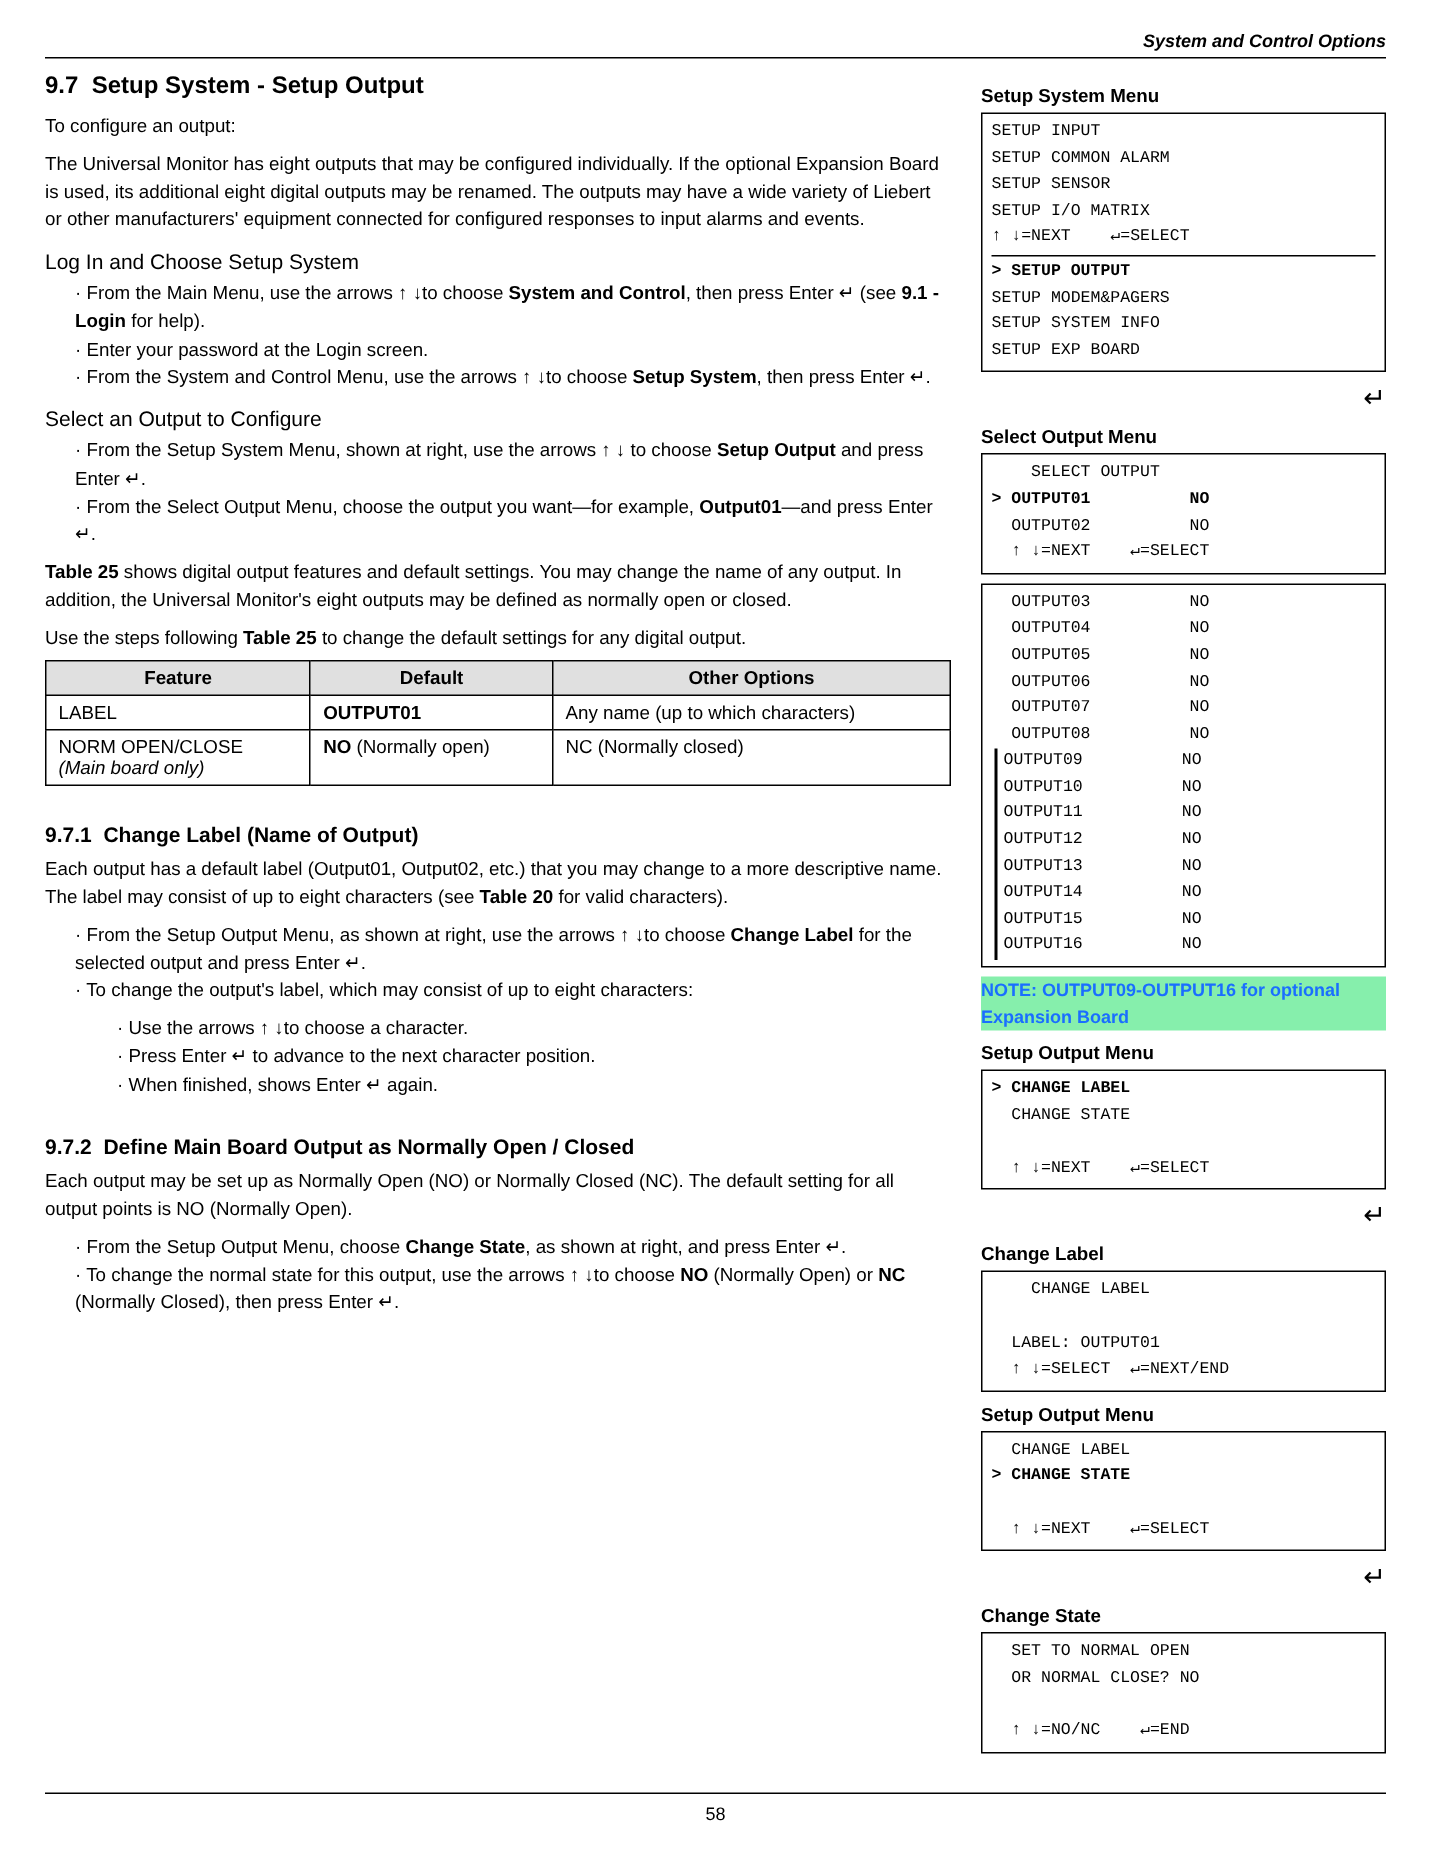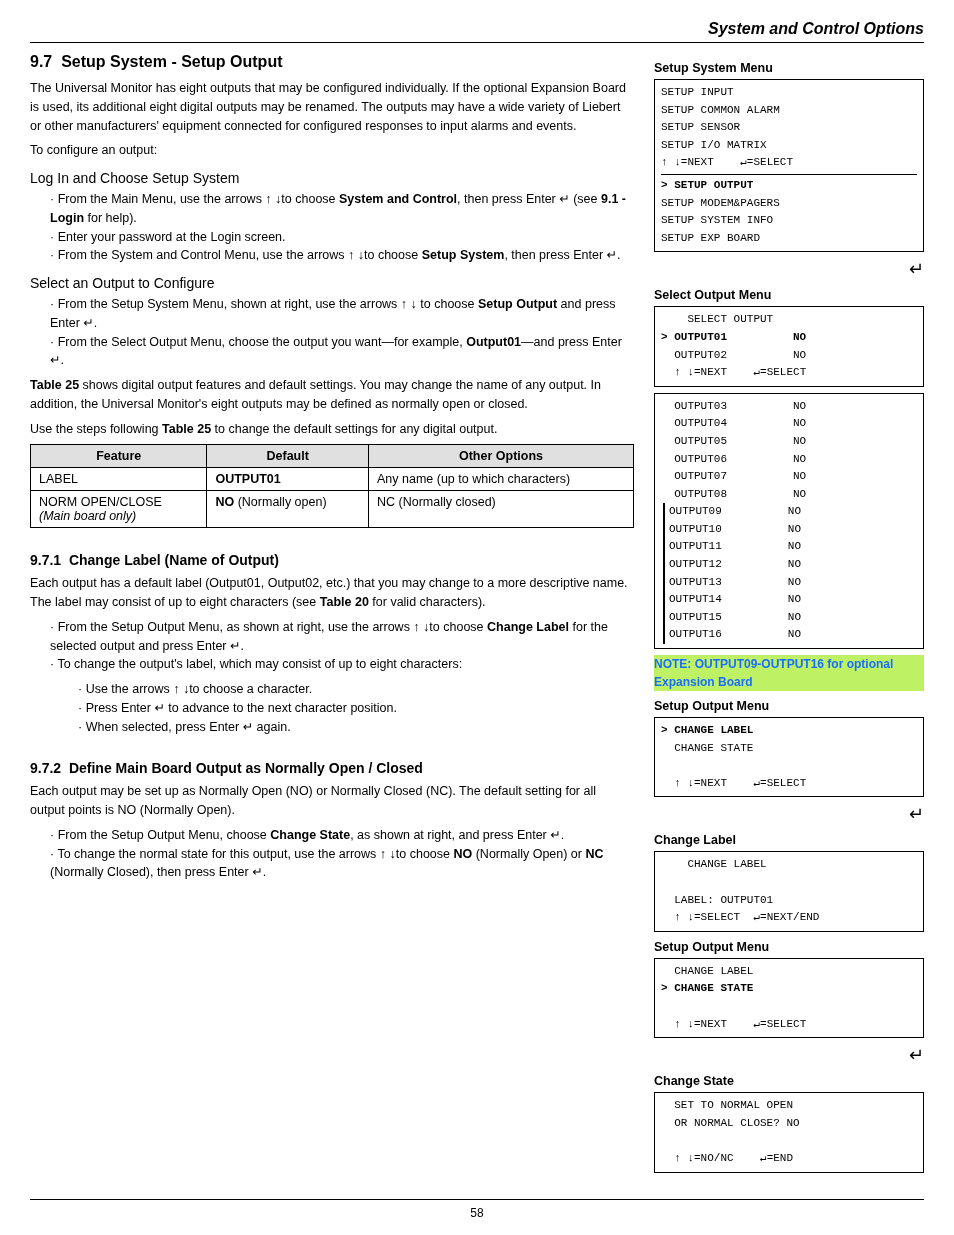--- a/index.html
+++ b/index.html
@@ -14,21 +14,21 @@
     .page {
       width: 954px;
       min-height: 1235px;
       padding: 20px 30px 20px 30px;
       position: relative;
     }
     .header-line {
       text-align: right;
       font-style: italic;
       font-weight: bold;
-      font-size: 16px;
+      font-size: 12px;
       border-bottom: 1px solid #000;
       padding-bottom: 4px;
       margin-bottom: 10px;
     }
     .two-col {
       display: flex;
       gap: 20px;
     }
     .left-col {
       flex: 1;
@@ -111,21 +111,21 @@
     .menu-box .selected {
       font-weight: bold;
     }
     .menu-section-title {
       font-weight: bold;
       font-size: 12.5px;
       margin-top: 8px;
       margin-bottom: 4px;
     }
     .note-box {
-      background: #bef264;
+      background: #86efac;
       font-size: 12px;
       color: #1a6eff;
       font-weight: bold;
       margin-top: 4px;
       margin-bottom: 8px;
       line-height: 1.5;
     }
 
     .section-91 h3 {
       font-size: 14px;
@@ -154,22 +154,22 @@
   </div>
 
   <div class="two-col">
 
     <div class="left-col">
 
       <div class="section-91">
         <h2>
           <span>9.7</span>&nbsp;&nbsp;<span>Setup System - Setup Output</span>
         </h2>
+        <p>To configure an output:</p>
         <p>The Universal Monitor has eight outputs that may be configured individually. If the optional Expansion Board is used, its additional eight digital outputs may be renamed. The outputs may have a wide variety of Liebert or other manufacturers' equipment connected for configured responses to input alarms and events.</p>
-        <p>To configure an output:</p>
 
         <h3>Log In and Choose Setup System</h3>
         <ul>
           <li>From the Main Menu, use the arrows ↑ ↓to choose <strong>System and Control</strong>, then press Enter ↵ (see <strong>9.1 - Login</strong> for help).</li>
           <li>Enter your password at the Login screen.</li>
           <li>From the System and Control Menu, use the arrows ↑ ↓to choose <strong>Setup System</strong>, then press Enter ↵.</li>
         </ul>
 
         <h3>Select an Output to Configure</h3>
         <ul>
@@ -208,21 +208,21 @@
           <span>9.7.1</span>&nbsp;&nbsp;<span>Change Label (Name of Output)</span>
         </div>
         <p>Each output has a default label (Output01, Output02, etc.) that you may change to a more descriptive name. The label may consist of up to eight characters (see <strong>Table 20</strong> for valid characters).</p>
         <ul>
           <li>From the Setup Output Menu, as shown at right, use the arrows ↑ ↓to choose <strong>Change Label</strong> for the selected output and press Enter ↵.</li>
           <li>To change the output's label, which may consist of up to eight characters:</li>
         </ul>
         <ul class="sub" style="margin-left:36px;">
           <li>Use the arrows ↑ ↓to choose a character.</li>
           <li>Press Enter ↵ to advance to the next character position.</li>
-          <li>When selected, press Enter ↵ again.</li>
+          <li>When finished, shows Enter ↵ again.</li>
         </ul>
       </div>
 
       <div>
         <div class="subsection-title">
           <span>9.7.2</span>&nbsp;&nbsp;<span>Define Main Board Output as Normally Open / Closed</span>
         </div>
         <p>Each output may be set up as Normally Open (NO) or Normally Closed (NC). The default setting for all output points is NO (Normally Open).</p>
         <ul>
           <li>From the Setup Output Menu, choose <strong>Change State</strong>, as shown at right, and press Enter ↵.</li>

